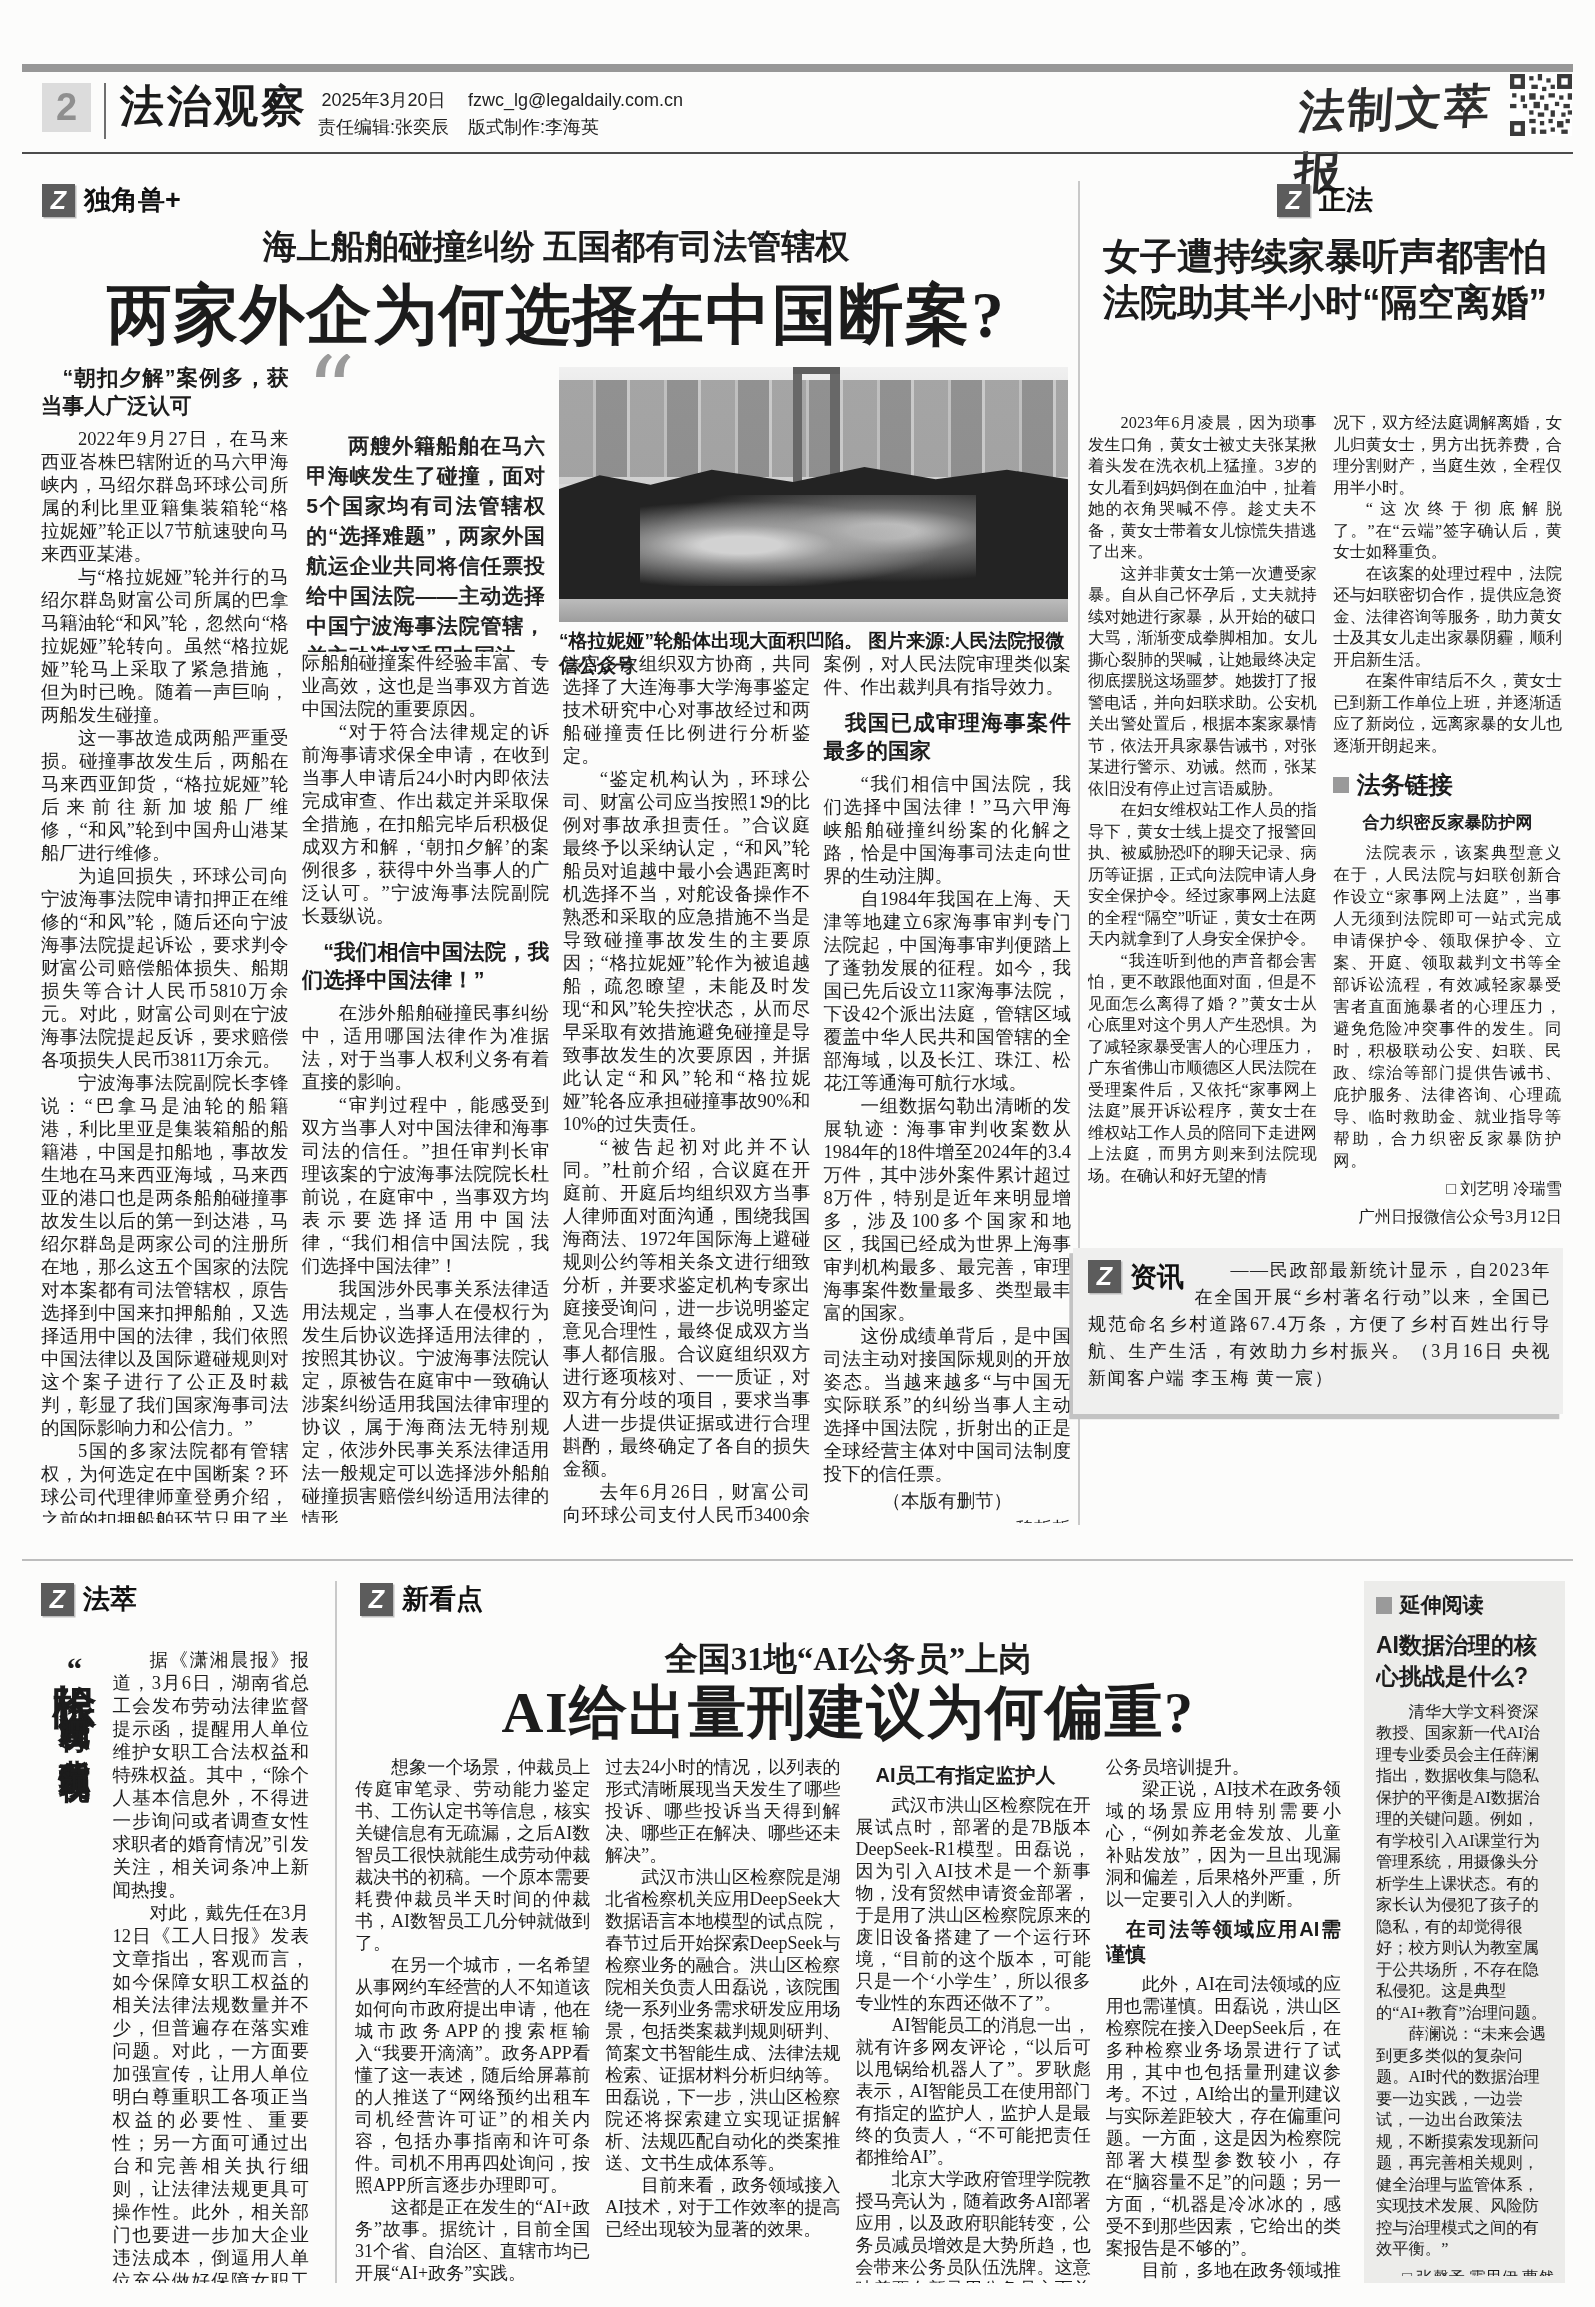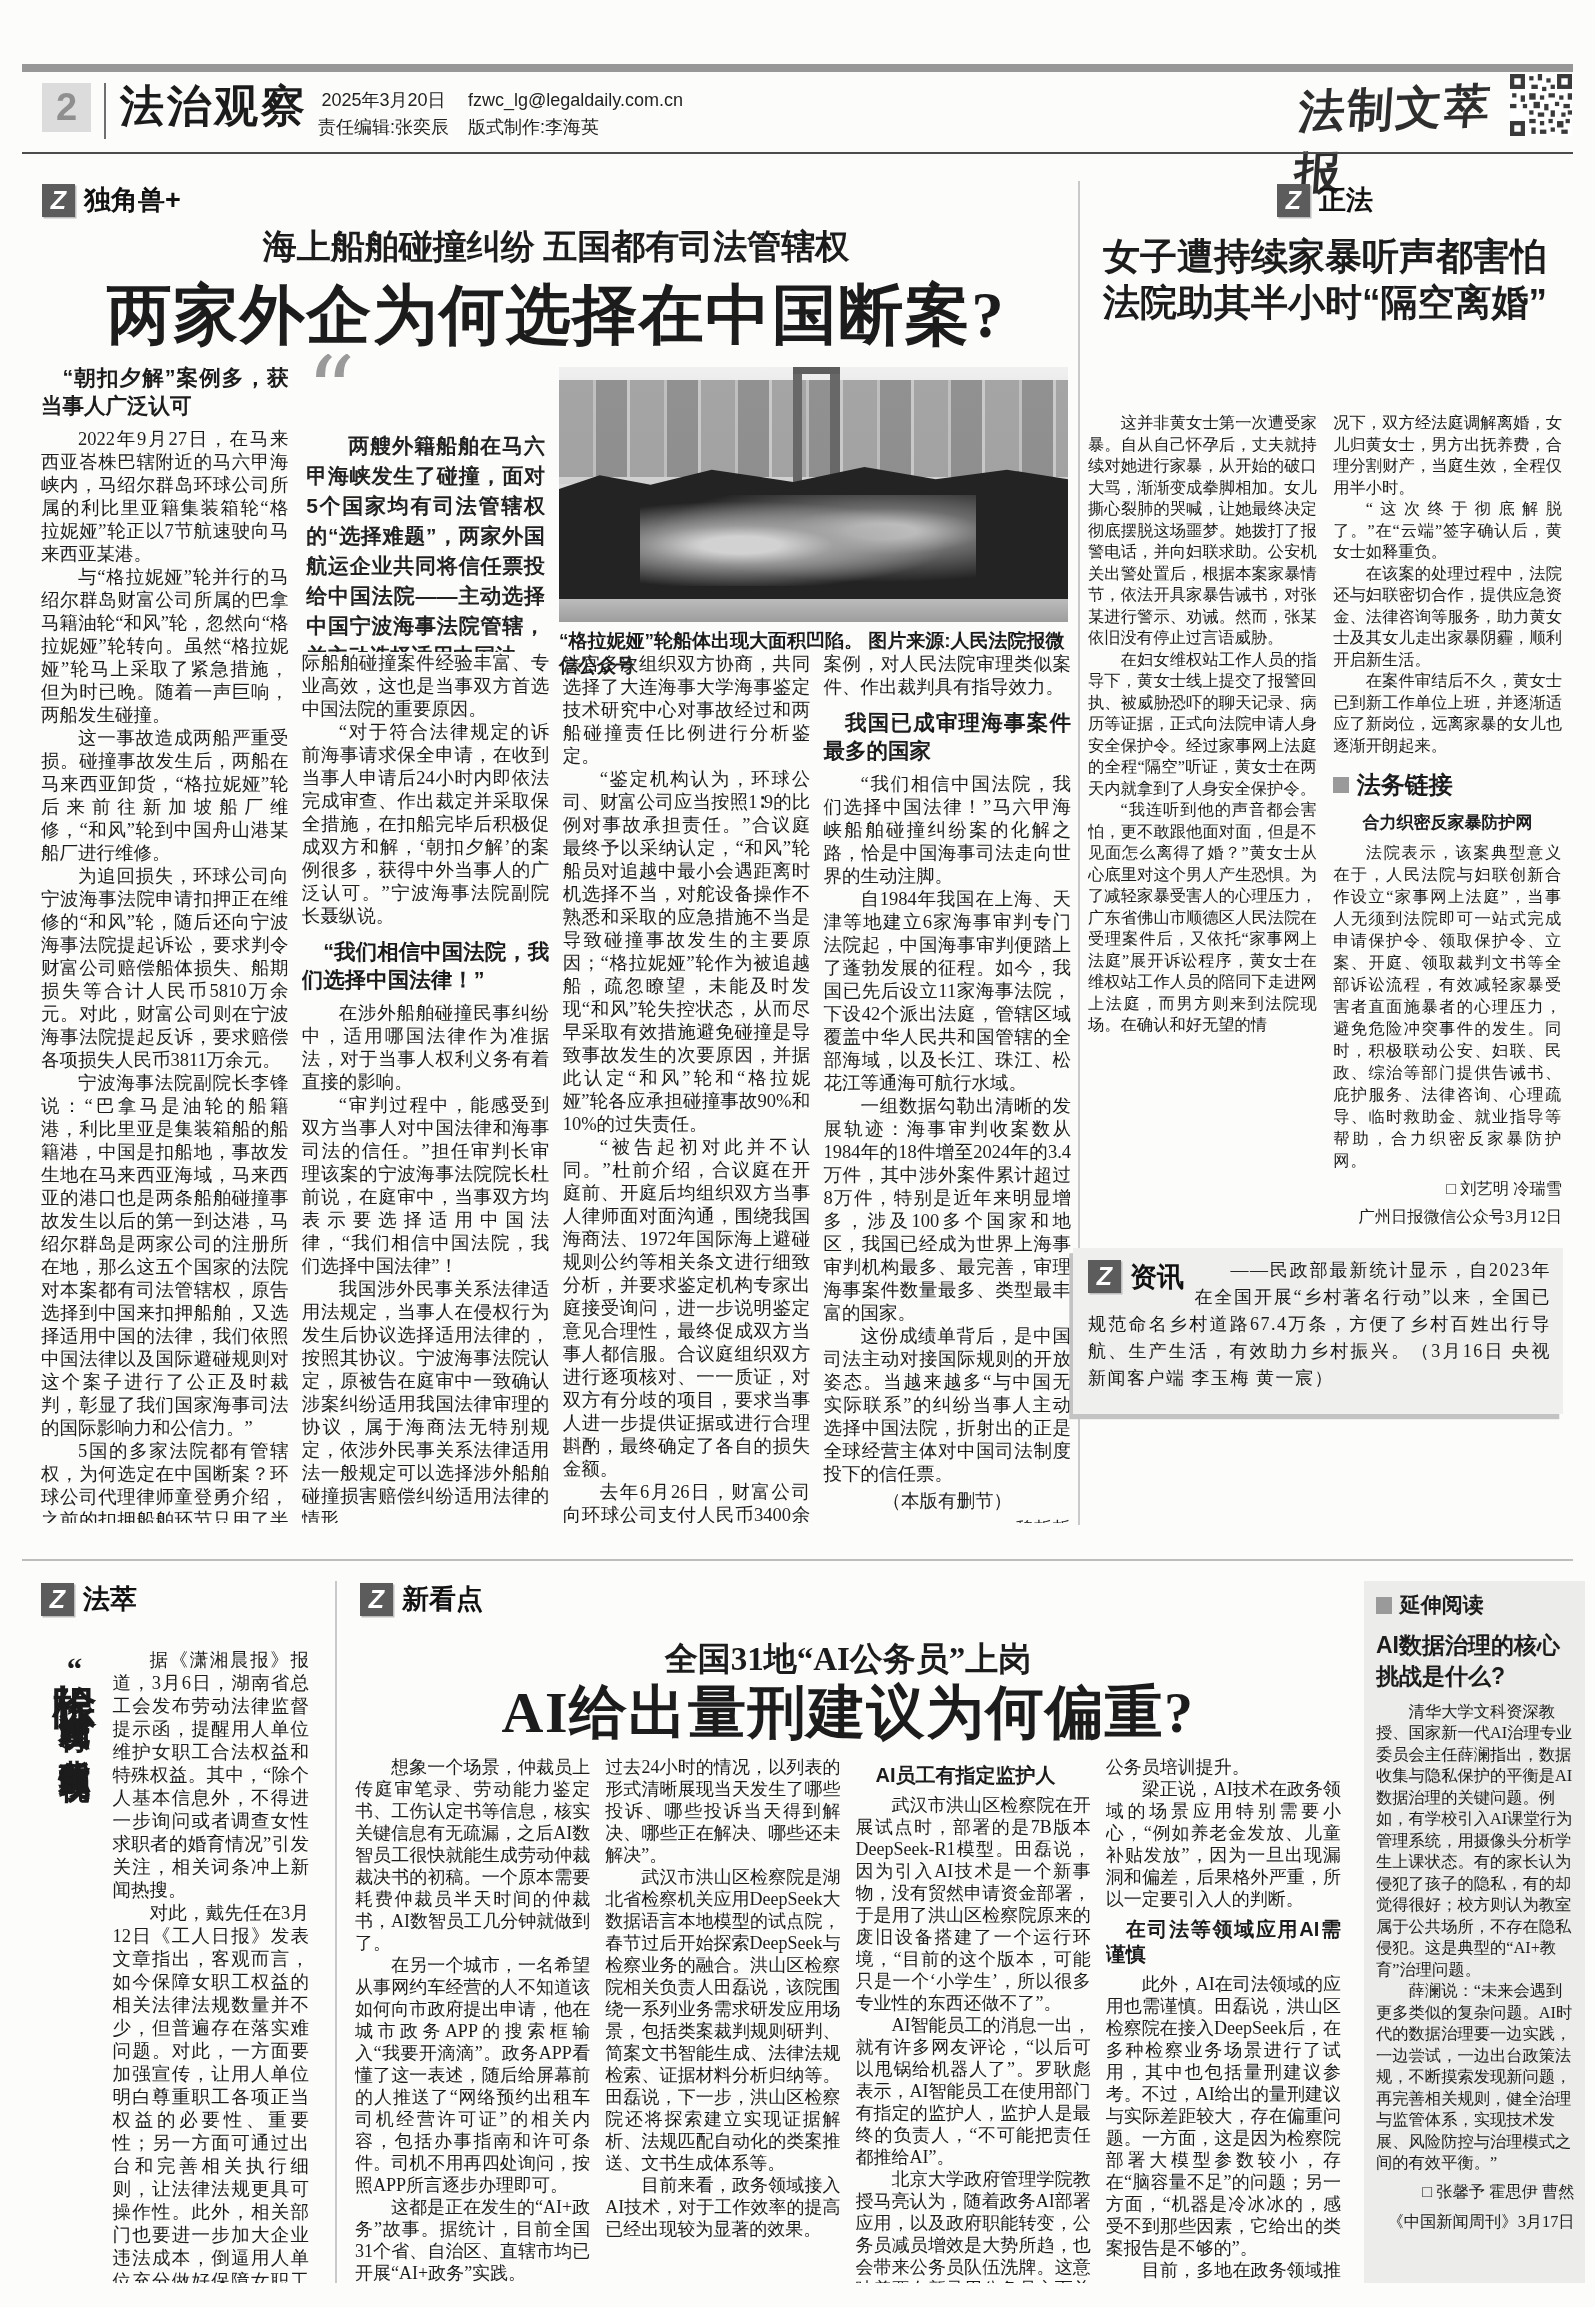--- a/index.html
+++ b/index.html
@@ -90,21 +90,21 @@
 
   
   .ai-tag{left:360px;top:1581px;}
   .ai-kicker{left:355px;top:1637px;width:986px;text-align:center;font-weight:700;font-size:33px;}
   .ai-head{left:355px;top:1674px;width:986px;text-align:center;font-weight:900;font-size:58px;letter-spacing:1.5px;}
   .ai-cols{left:355px;top:1756px;width:986px;height:527px;display:flex;gap:15px;overflow:hidden;}
   .acol{flex:1 1 0;overflow:hidden;font-size:18px;line-height:22px;text-align:justify;}
   .acol .bsubhead{font-size:20px;line-height:25px;margin:7.4px 0 6px 0;}
 
   
-  .ext-box{left:1364px;top:1581px;width:201px;height:702px;background:#ececea;overflow:hidden;padding-left:20px;}
+  .ext-box{left:1364px;top:1581px;width:201px;height:702px;background:#ececea;overflow:hidden;}
   .ext-in{position:absolute;left:12px;top:10.4px;right:10.4px;bottom:7.4px;overflow:hidden;}
   .ext-hd{display:flex;align-items:center;gap:7.4px;margin-bottom:10.4px;}
   .ext-label{font:700 21px "Liberation Sans",sans-serif;}
   .ext-title{font:900 23px/31px "Liberation Sans",sans-serif;margin:3px 0 9px 0;}
   .ext-list p{font-size:16.3px;line-height:21.5px;}
   .ext-by{font-size:16.3px;text-align:right;margin-top:7.4px;}
 </style>
 </head>
 <body>
 
@@ -235,20 +235,21 @@
       <span class="zbox">Z</span>
       <span class="taglabel">正法</span>
     </span>
   </div>
   <h2 class="abs r-head" style="margin:0">
     <span>女子遭持续家暴听声都害怕</span><br>
     <span>法院助其半小时“隔空离婚”</span>
   </h2>
   <div class="abs r-cols">
     <div class="rcol">
+        <p class="para">2023年6月凌晨，因为琐事发生口角，黄女士被丈夫张某揪着头发在洗衣机上猛撞。3岁的女儿看到妈妈倒在血泊中，扯着她的衣角哭喊不停。趁丈夫不备，黄女士带着女儿惊慌失措逃了出来。</p>
         <p class="para">这并非黄女士第一次遭受家暴。自从自己怀孕后，丈夫就持续对她进行家暴，从开始的破口大骂，渐渐变成拳脚相加。女儿撕心裂肺的哭喊，让她最终决定彻底摆脱这场噩梦。她拨打了报警电话，并向妇联求助。公安机关出警处置后，根据本案家暴情节，依法开具家暴告诫书，对张某进行警示、劝诫。然而，张某依旧没有停止过言语威胁。</p>
         <p class="para">在妇女维权站工作人员的指导下，黄女士线上提交了报警回执、被威胁恐吓的聊天记录、病历等证据，正式向法院申请人身安全保护令。经过家事网上法庭的全程“隔空”听证，黄女士在两天内就拿到了人身安全保护令。</p>
         <p class="para">“我连听到他的声音都会害怕，更不敢跟他面对面，但是不见面怎么离得了婚？”黄女士从心底里对这个男人产生恐惧。为了减轻家暴受害人的心理压力，广东省佛山市顺德区人民法院在受理案件后，又依托“家事网上法庭”展开诉讼程序，黄女士在维权站工作人员的陪同下走进网上法庭，而男方则来到法院现场。在确认和好无望的情</p>
       </div>
     <div class="rcol">
       <div>
           <p class="para-flush">况下，双方经法庭调解离婚，女儿归黄女士，男方出抚养费，合理分割财产，当庭生效，全程仅用半小时。</p>
           <p class="para">“这次终于彻底解脱了。”在“云端”签字确认后，黄女士如释重负。</p>
           <p class="para">在该案的处理过程中，法院还与妇联密切合作，提供应急资金、法律咨询等服务，助力黄女士及其女儿走出家暴阴霾，顺利开启新生活。</p>
           <p class="para">在案件审结后不久，黄女士已到新工作单位上班，并逐渐适应了新岗位，远离家暴的女儿也逐渐开朗起来。</p>

